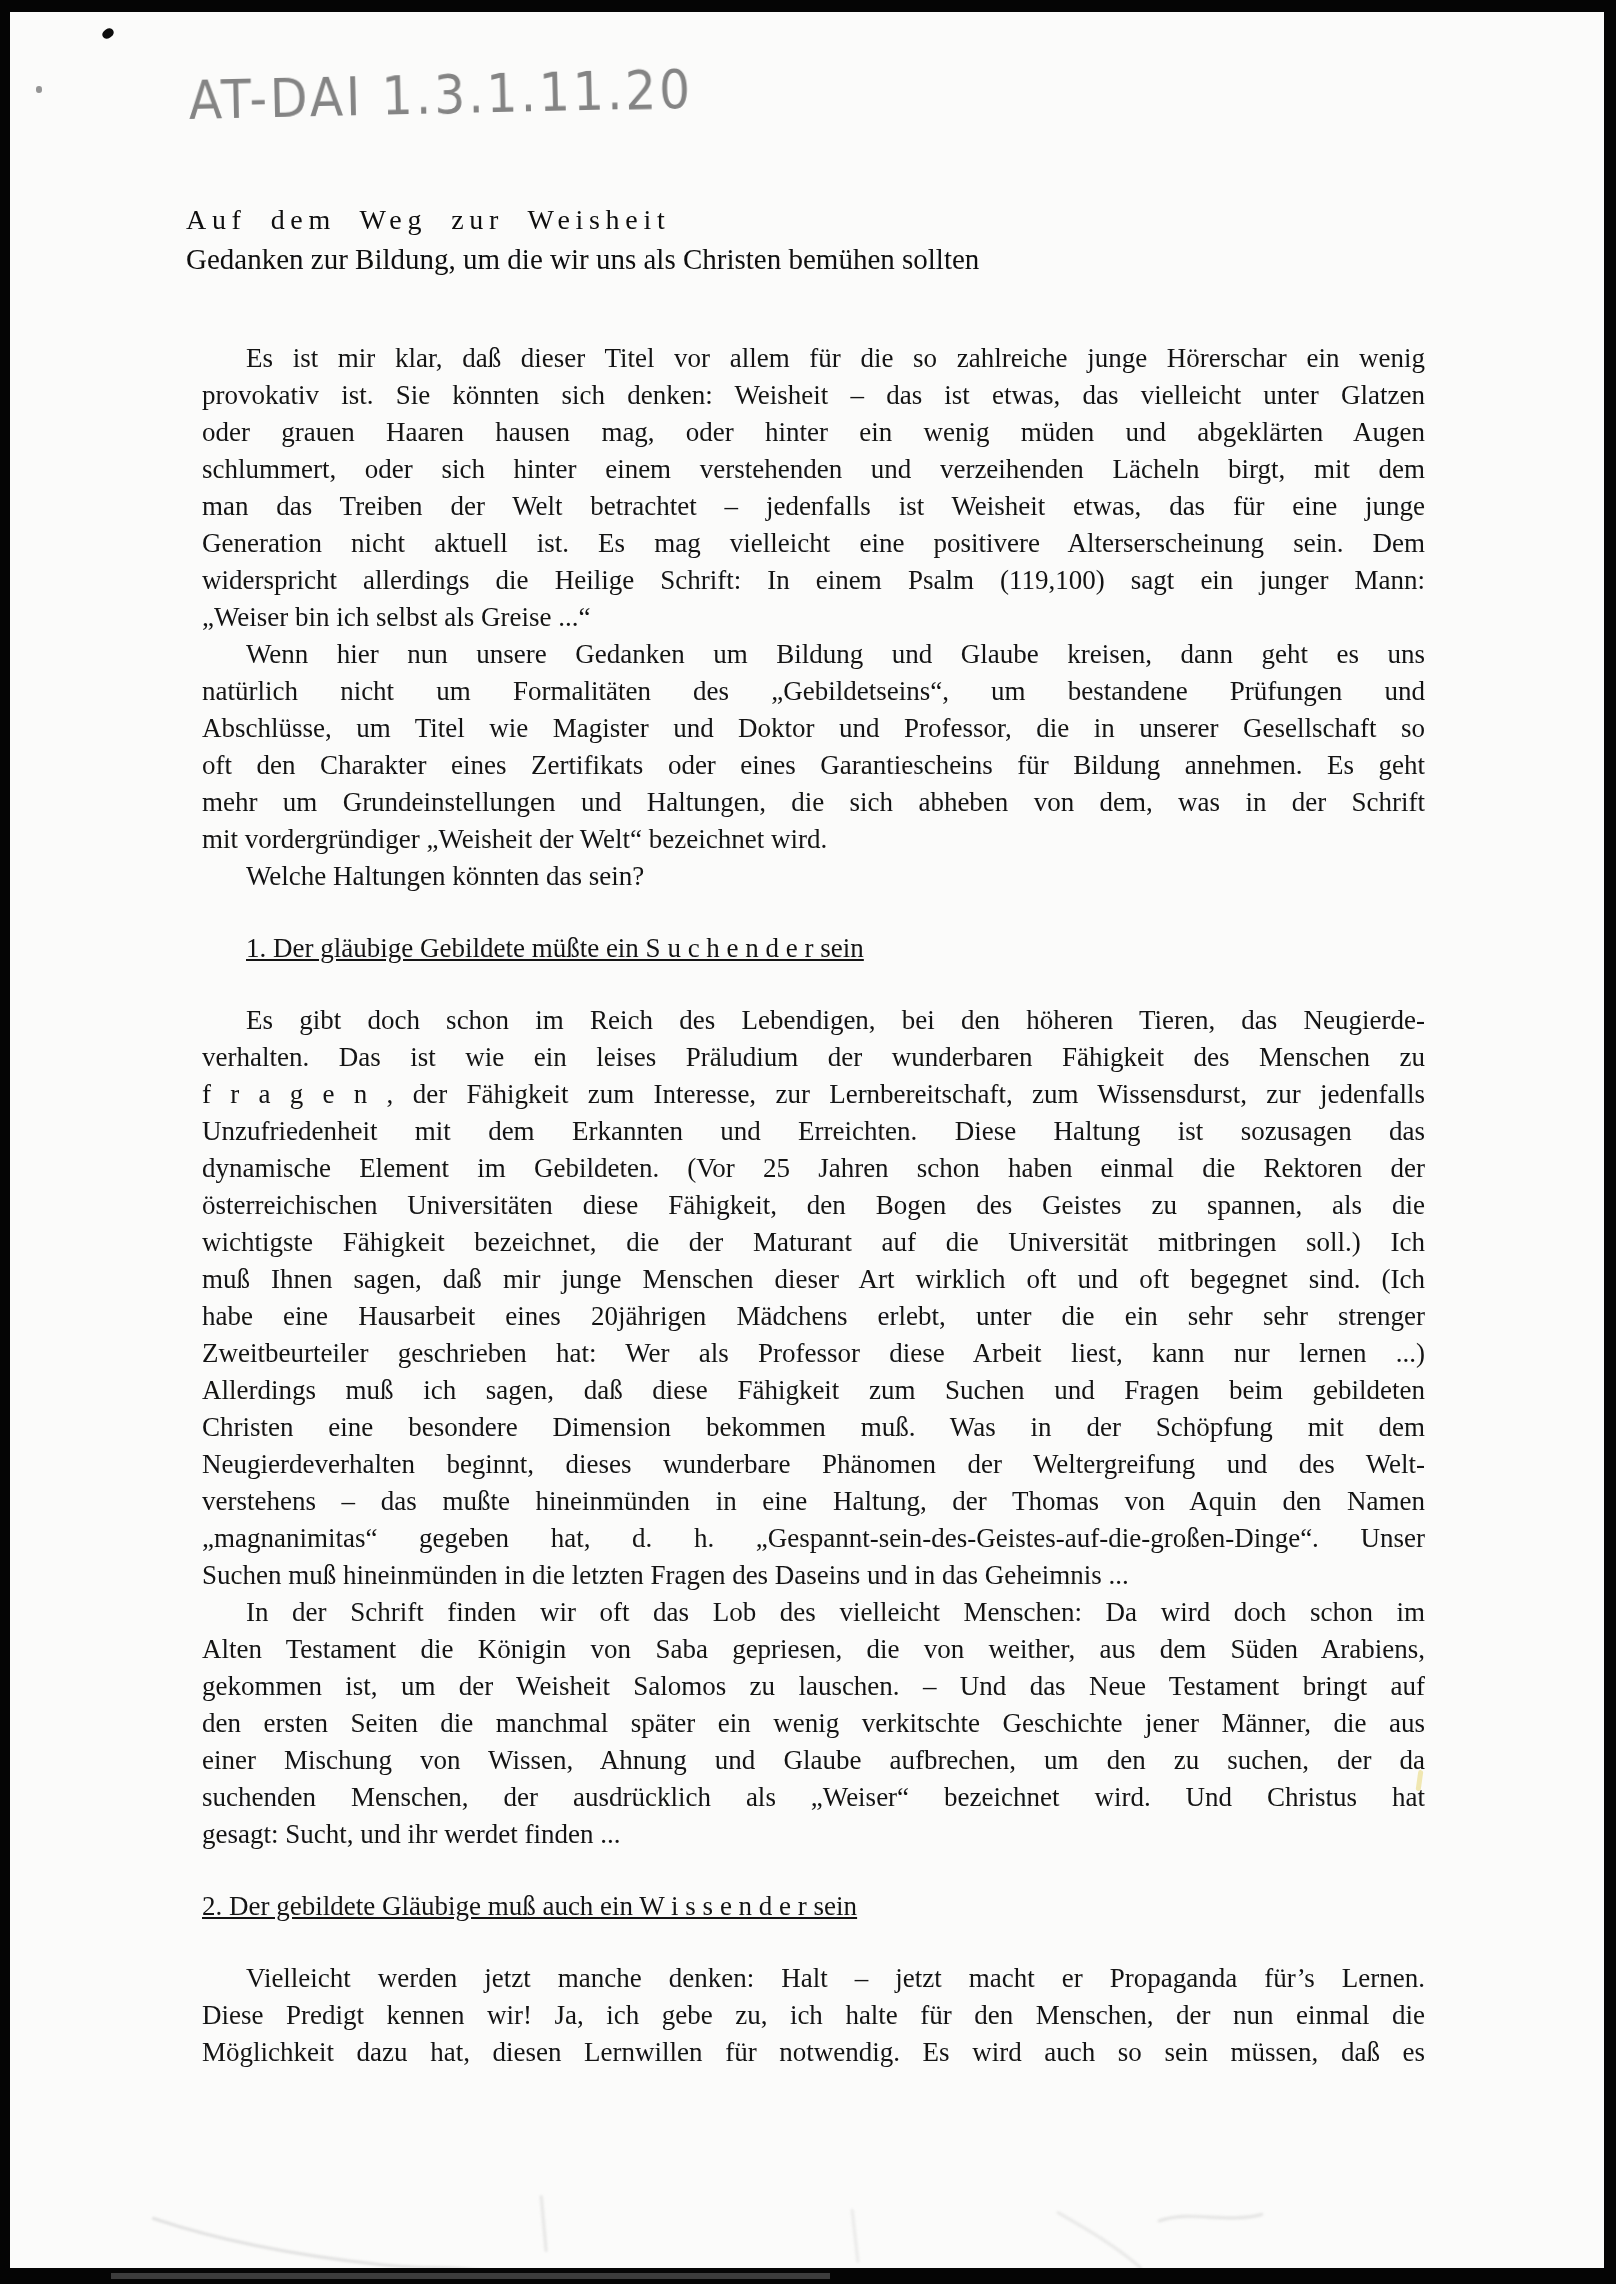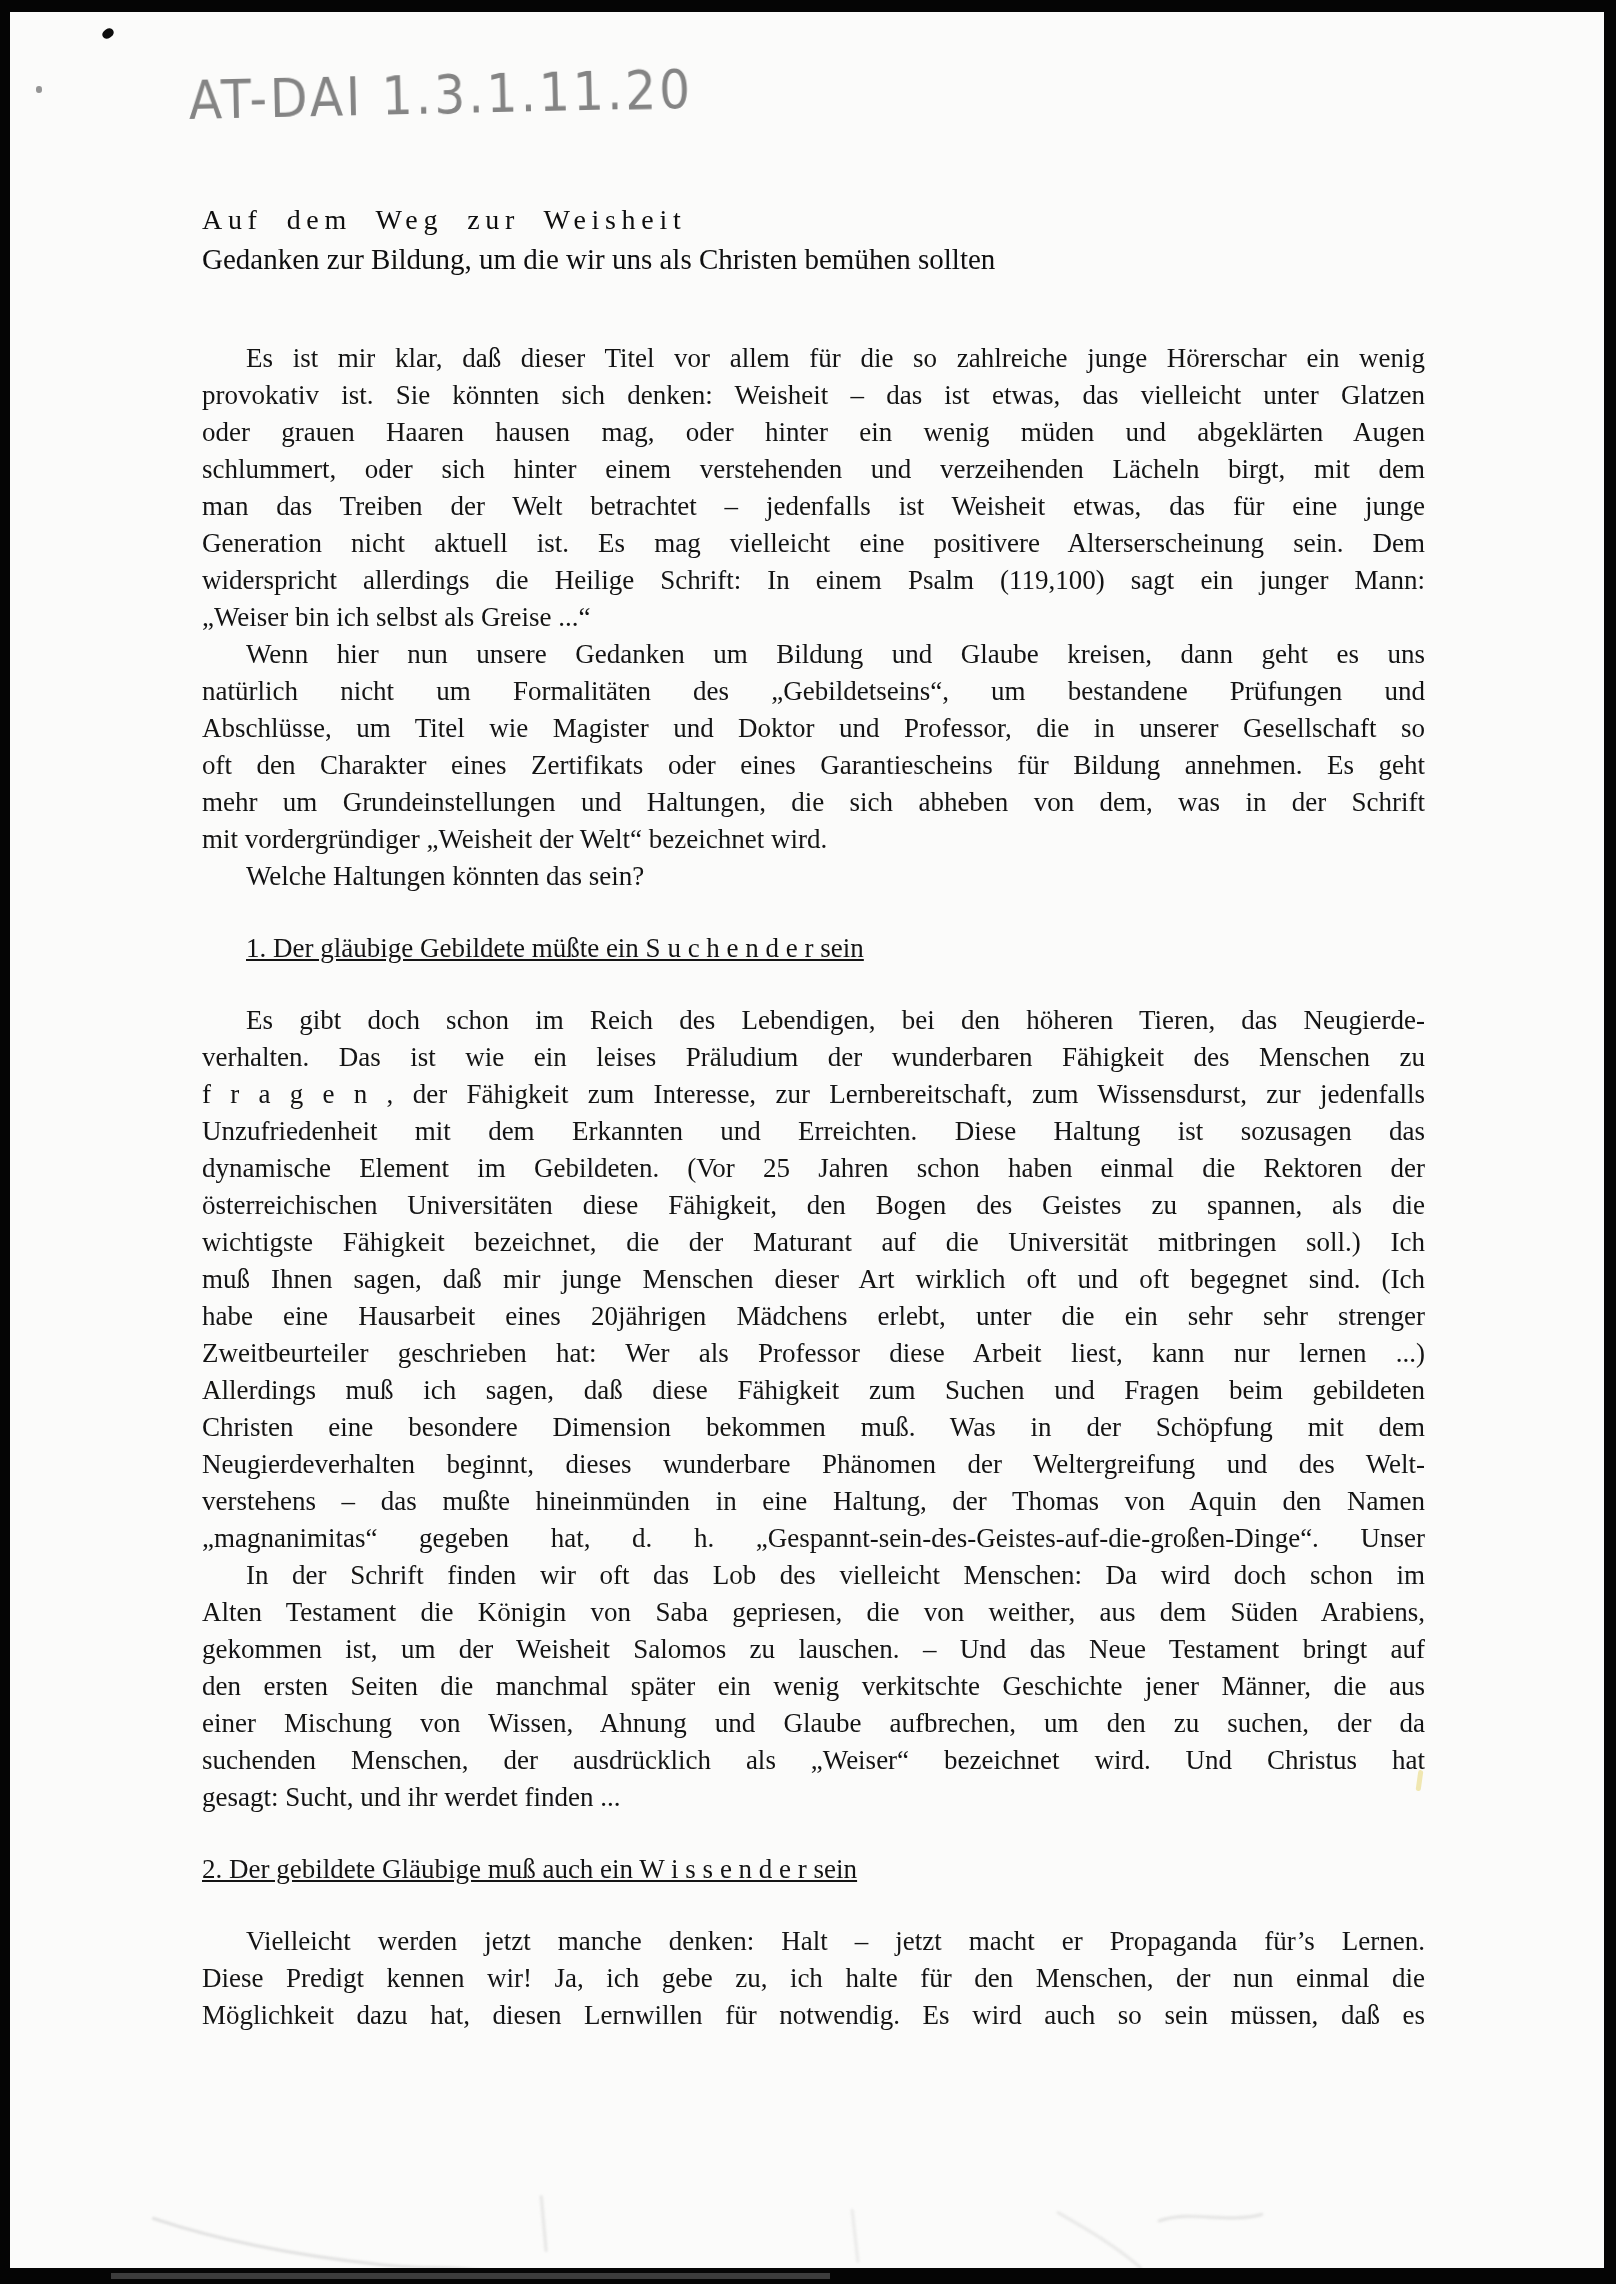--- a/index.html
+++ b/index.html
@@ -43,21 +43,21 @@
     font-size: 53px; font-weight: 400;
     color: #848484;
     letter-spacing: 3.2px;
     transform: rotate(-1.3deg) scaleX(0.92);
     transform-origin: left top;
     filter: blur(0.6px);
     white-space: nowrap;
   }
 
   
-  .title-block { position: absolute; left: 202px; top: 200px; width: 1228px; }
+  .title-block { position: absolute; left: 186px; top: 200px; width: 1228px; }
   .doc-title {
     margin: 0; font-size: 28px; font-weight: 400; color: #0f0f0f;
     letter-spacing: 5.7px; word-spacing: 11.3px; line-height: 40px;
   }
   .doc-subtitle { font-size: 29px; line-height: 39px; color: #0f0f0f; }
 
   
   .doc-body {
     position: absolute; left: 202px; top: 340px; width: 1223px;
     font-size: 27px; line-height: 37px; color: #141414;
@@ -122,20 +122,21 @@
         <div class="line">österreichischen Universitäten diese Fähigkeit, den Bogen des Geistes zu spannen, als die</div>
         <div class="line">wichtigste Fähigkeit bezeichnet, die der Maturant auf die Universität mitbringen soll.) Ich</div>
         <div class="line">muß Ihnen sagen, daß mir junge Menschen dieser Art wirklich oft und oft begegnet sind. (Ich</div>
         <div class="line">habe eine Hausarbeit eines 20jährigen Mädchens erlebt, unter die ein sehr sehr strenger</div>
         <div class="line">Zweitbeurteiler geschrieben hat: Wer als Professor diese Arbeit liest, kann nur lernen ...)</div>
         <div class="line">Allerdings muß ich sagen, daß diese Fähigkeit zum Suchen und Fragen beim gebildeten</div>
         <div class="line">Christen eine besondere Dimension bekommen muß. Was in der Schöpfung mit dem</div>
         <div class="line">Neugierdeverhalten beginnt, dieses wunderbare Phänomen der Weltergreifung und des Welt-</div>
         <div class="line">verstehens – das mußte hineinmünden in eine Haltung, der Thomas von Aquin den Namen</div>
         <div class="line">„magnanimitas“ gegeben hat, d. h. „Gespannt-sein-des-Geistes-auf-die-großen-Dinge“. Unser</div>
+        <div class="line lastline">Suchen muß hineinmünden in die letzten Fragen des Daseins und in das Geheimnis ...</div>
       </div>
       <div class="block paragraph">
         <div class="line findent">In der Schrift finden wir oft das Lob des vielleicht Menschen: Da wird doch schon im</div>
         <div class="line">Alten Testament die Königin von Saba gepriesen, die von weither, aus dem Süden Arabiens,</div>
         <div class="line">gekommen ist, um der Weisheit Salomos zu lauschen. – Und das Neue Testament bringt auf</div>
         <div class="line">den ersten Seiten die manchmal später ein wenig verkitschte Geschichte jener Männer, die aus</div>
         <div class="line">einer Mischung von Wissen, Ahnung und Glaube aufbrechen, um den zu suchen, der da</div>
         <div class="line">suchenden Menschen, der ausdrücklich als „Weiser“ bezeichnet wird. Und Christus hat</div>
         <div class="line lastline">gesagt: Sucht, und ihr werdet finden ...</div>
       </div>

